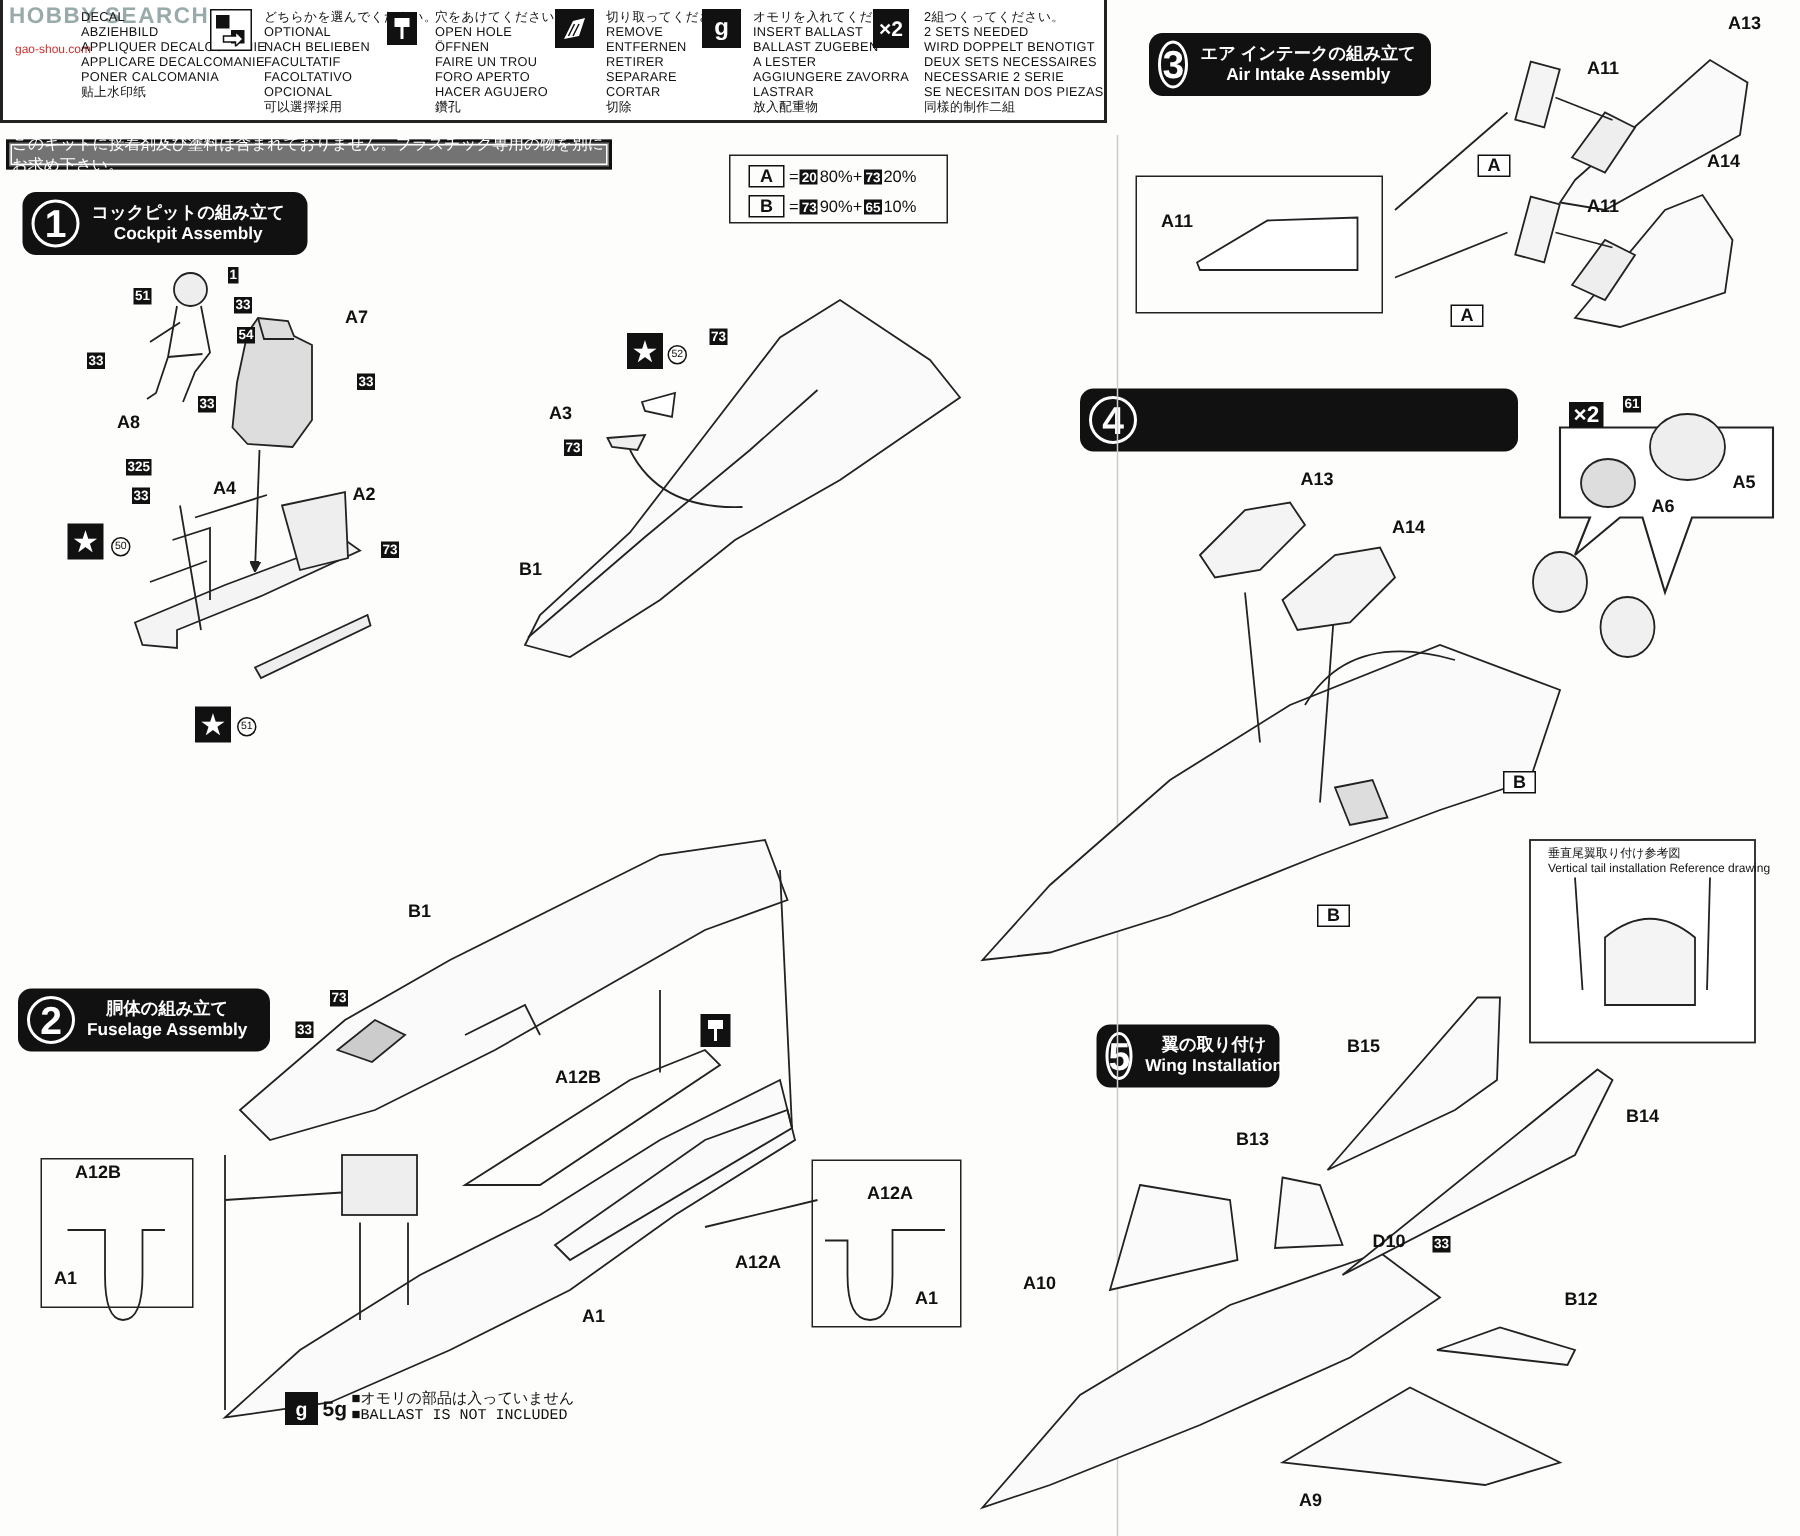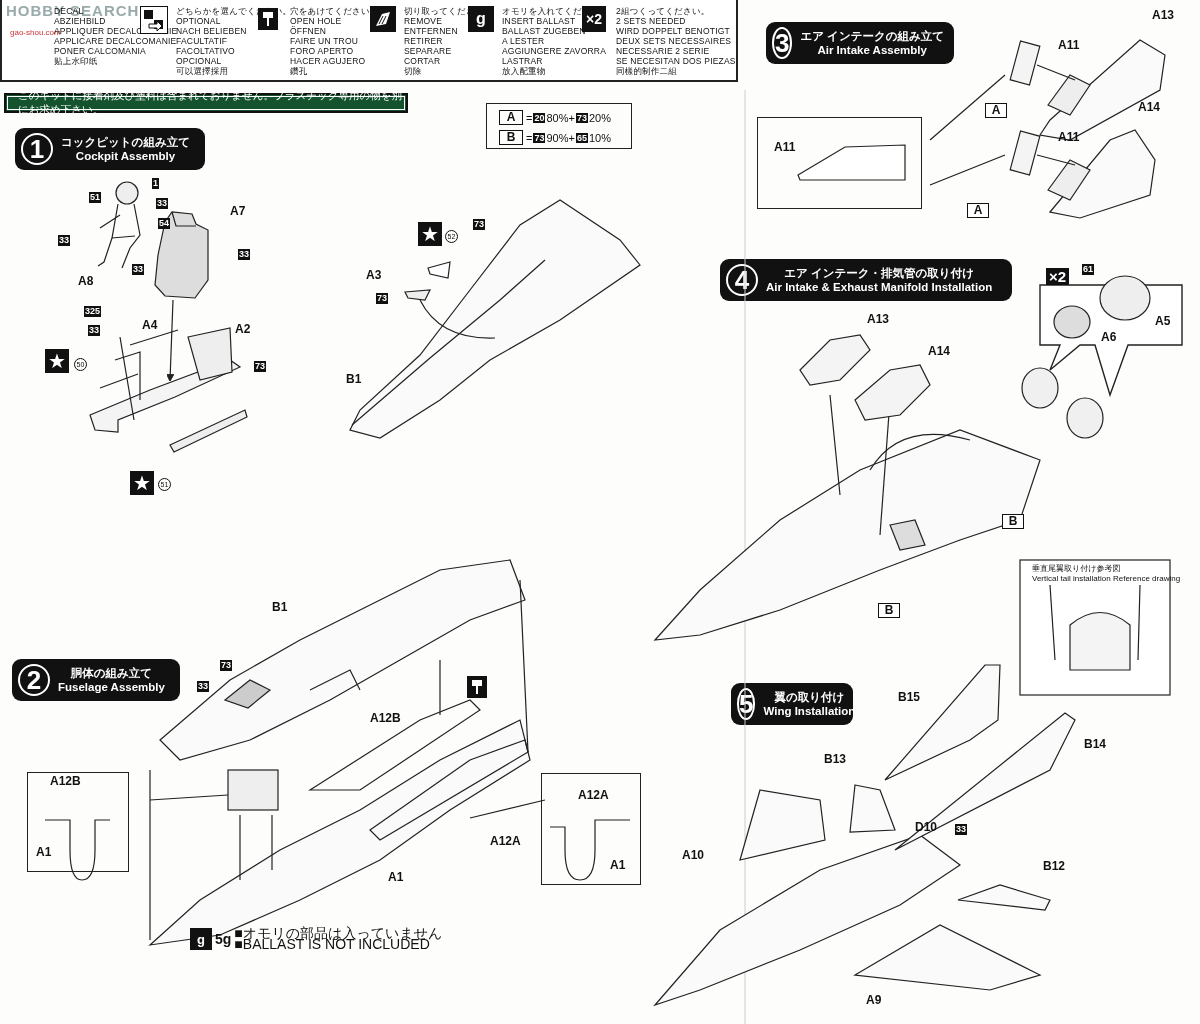--- a/index.html
+++ b/index.html
@@ -5,40 +5,40 @@
   html,body{margin:0;padding:0;}
   body{width:1200px;height:1024px;background:#fdfdfb;position:relative;overflow:hidden;font-family:"Liberation Sans",sans-serif;color:#111;}
   .abs{position:absolute;}
   .legend-box{left:0;top:0;width:738px;height:82px;border:2px solid #222;border-top:none;box-sizing:border-box;background:#fff;}
   .leg{position:absolute;top:6px;font-size:8.5px;line-height:10px;letter-spacing:.2px;}
   .leg div{white-space:nowrap;}
   .ico{position:absolute;top:6px;width:26px;height:26px;background:#111;color:#fff;display:flex;align-items:center;justify-content:center;font-weight:bold;}
   .watermark{left:4px;top:2px;font-size:15px;font-weight:bold;color:#c33;letter-spacing:1px;}
   .watermark span{color:#9aa;}
   .wm-sub{left:8px;top:28px;font-size:8px;color:#c33;font-weight:normal;}
-  .notice{left:4px;top:93px;width:404px;height:20px;background:#14532d;color:#fff;font-size:10.5px;display:flex;align-items:center;padding-left:12px;box-sizing:border-box;border:2px solid #111;outline:1px solid #fff;outline-offset:-4px;}
+  .notice{left:4px;top:93px;width:404px;height:20px;background:#737373;color:#fff;font-size:10.5px;display:flex;align-items:center;padding-left:2px;box-sizing:border-box;border:2px solid #111;outline:1px solid #fff;outline-offset:-4px;}
   .step{background:#111;color:#fff;border-radius:9px;display:flex;align-items:center;padding:0 10px 0 6px;box-sizing:border-box;height:42px;}
   .step .num{width:32px;height:32px;border-radius:50%;border:2px solid #fff;display:flex;align-items:center;justify-content:center;font-size:26px;font-weight:bold;margin-right:8px;box-sizing:border-box;}
   .step .t{font-size:11.5px;line-height:14px;font-weight:bold;}
   .step .t div{white-space:nowrap;text-align:center;}
   .lbl{position:absolute;font-weight:bold;font-size:12px;}
   .badge{position:absolute;background:#111;color:#fff;font-size:9px;font-weight:bold;padding:0 1px;line-height:11px;}
   .star{position:absolute;width:24px;height:24px;background:#111;color:#fff;font-size:20px;display:flex;align-items:center;justify-content:center;}
   .circ{position:absolute;width:11px;height:11px;border:1px solid #111;border-radius:50%;font-size:7px;display:flex;align-items:center;justify-content:center;}
   .mixbox{left:486px;top:103px;width:146px;height:46px;border:1.5px solid #222;box-sizing:border-box;}
   .mixrow{position:absolute;left:12px;font-size:11px;display:flex;align-items:center;}
   .mixrow .k{border:1.5px solid #111;font-weight:bold;font-size:12px;width:22px;text-align:center;margin-right:3px;line-height:13px;}
   .mixrow .b{background:#111;color:#fff;font-size:9px;font-weight:bold;padding:0 1px;margin:0 1px;}
   .inset{position:absolute;border:1.5px solid #222;box-sizing:border-box;background:#fff;}
   svg.draw{position:absolute;left:0;top:0;}
   .ref-title{font-size:8px;line-height:10px;}
   .ballast{left:190px;top:928px;display:flex;align-items:center;}
   .ballast .g{width:22px;height:22px;background:#111;color:#fff;display:flex;align-items:center;justify-content:center;font-weight:bold;font-size:13px;}
   .ballast .w{font-size:14px;font-weight:bold;margin:0 3px;}
-  .ballast .n{font-size:14px;line-height:11px;}
+  .ballast .n{font-size:10px;line-height:11px;font-family:Liberation Mono, monospace;}
   .hole{position:absolute;width:20px;height:22px;background:#111;}
   .hole:after{content:"";position:absolute;left:5px;top:4px;width:10px;height:6px;background:#fff;}
   .hole:before{content:"";position:absolute;left:9px;top:10px;width:2px;height:8px;background:#fff;}
   .x2{position:absolute;background:#111;color:#fff;font-weight:bold;font-size:15px;padding:0 3px;}
   .boxlbl{position:absolute;border:1.5px solid #111;font-weight:bold;font-size:12px;width:20px;text-align:center;line-height:13px;background:#fff;}
 </style>
 </head>
 <body>
 
 <div class="abs legend-box">
@@ -164,24 +164,20 @@
 </div>
 <div class="abs step" style="left:766px;top:22px;width:188px;">
   <div class="num">3</div>
     <div class="t">
       <div>エア インテークの組み立て</div>
       <div>Air Intake Assembly</div>
     </div>
 </div>
 <div class="abs step" style="left:720px;top:259px;width:292px;">
   <div class="num">4</div>
-    <div class="t">
-      <div>エア インテーク・排気管の取り付け</div>
-      <div>Air Intake &amp; Exhaust Manifold Installation</div>
-    </div>
 </div>
 <div class="abs step" style="left:731px;top:683px;width:122px;">
   <div class="num">5</div>
     <div class="t">
       <div>翼の取り付け</div>
       <div>Wing Installation</div>
     </div>
 </div>
 
 <svg class="draw" width="1200" height="1024" fill="none" stroke="#222" stroke-width="1.2">

